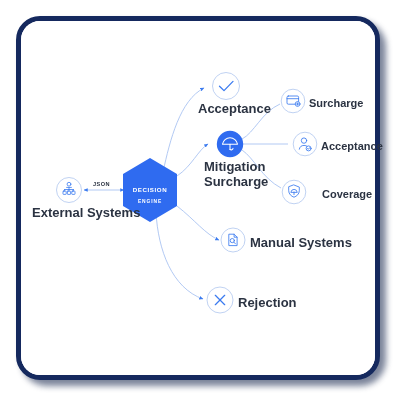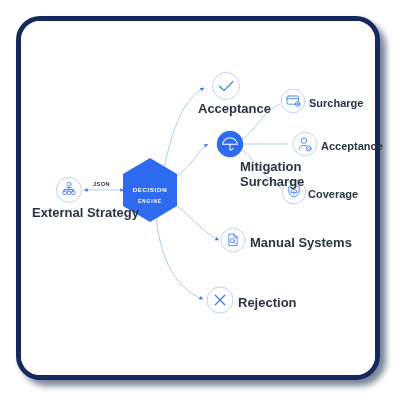--- a/index.html
+++ b/index.html
@@ -65,21 +65,21 @@
   .label {
     position: absolute;
     color: #2b3342;
     font-weight: bold;
     font-family: "Liberation Sans", sans-serif;
     white-space: nowrap;
     line-height: 1.12;
   }
   .label.sz-9 { font-size: 13px; }
   .label.sz-8 { font-size: 11px; }
-  .label.centered { text-align: right; white-space: normal; margin-left: 36px; }
+  .label.centered { text-align: right; white-space: normal; }
   .label.json {
     font-size: 5.6px;
     letter-spacing: 0.4px;
     color: #2b3342;
     font-weight: bold;
   }
   .hex-text {
     fill: #ffffff;
     font-family: "Liberation Sans", sans-serif;
     font-weight: bold;
@@ -199,34 +199,34 @@
 
     <g>
       <circle cx="220" cy="300" r="13.0" fill="#ffffff" stroke="#b9cdf0" stroke-width="0.9"></circle>
       <g stroke="#3b7bf0" stroke-width="1.25" stroke-linecap="round">
         <path d="M215.3,295.3 L224.7,304.7"></path>
         <path d="M224.7,295.3 L215.3,304.7"></path>
       </g>
     </g>
   </svg>
 
-  <div class="label sz-9" style="left:32px; top:206px;">External Strategy</div>
+  <div class="label sz-9" style="left:32px; top:206px;">External Systems</div>
 
   <div class="label json" style="left:93px; top:181px;">JSON</div>
 
   <div class="label sz-9" style="left:198px; top:102px;">Acceptance</div>
 
   <div class="label sz-9 centered" style="left:204px; top:160px; width:52px;">
     <span>Mitigation</span><br>
     <span>Surcharge</span>
   </div>
 
   <div class="label sz-8" style="left:309px; top:97px;">Surcharge</div>
 
   <div class="label sz-8" style="left:321px; top:140px;">Acceptance</div>
 
-  <div class="label sz-8" style="left:308px; top:188px;">Coverage</div>
+  <div class="label sz-8" style="left:322px; top:188px;">Coverage</div>
 
   <div class="label sz-9" style="left:250px; top:236px;">Manual Systems</div>
 
   <div class="label sz-9" style="left:238px; top:296px;text-align:center;">Rejection</div>
 
 </div>
 
 </body></html>

